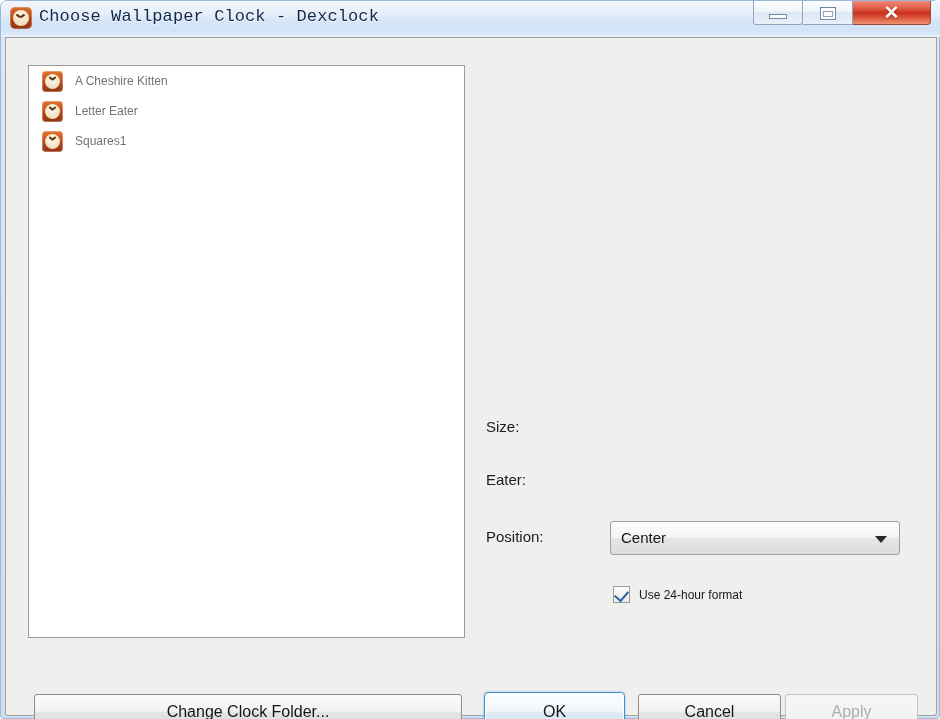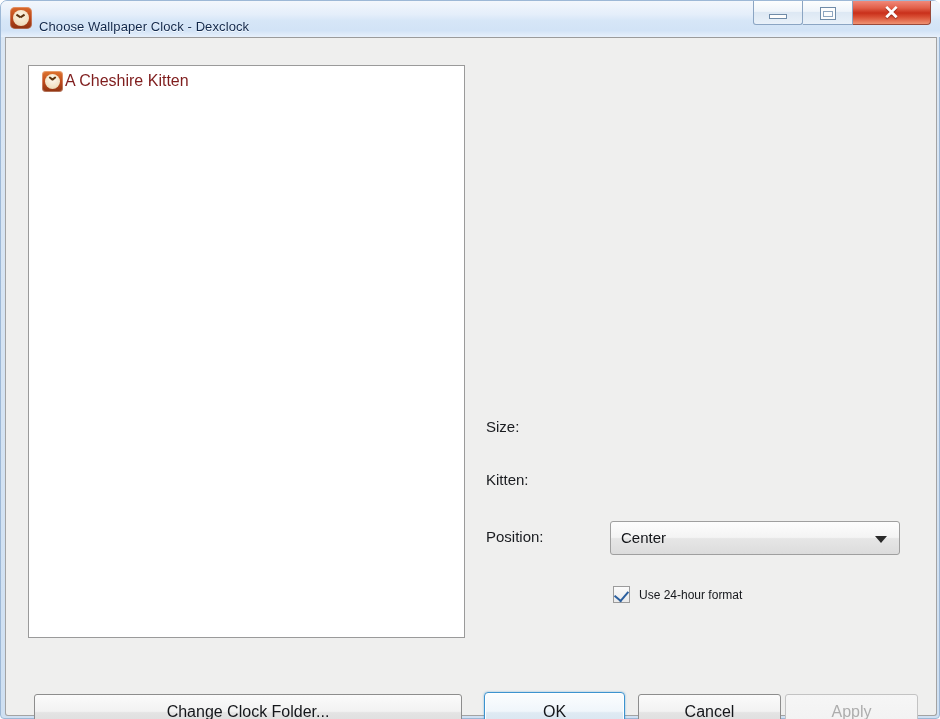--- a/index.html
+++ b/index.html
@@ -62,26 +62,27 @@
     position: absolute;
     top: 8px;
     width: 5px; height: 2px;
     background: #5c3310;
   }
   .title-icon .hand-l { left: 6px; transform: rotate(35deg); }
   .title-icon .hand-r { left: 10px; transform: rotate(-35deg); }
 
   .title-text {
     position: absolute;
-    left: 38px; top: 18px;
-    font-size: 13px;
+    left: 38px; top: 6px;
+    font-size: 17px;
     color: #10274a;
     letter-spacing: 0.1px;
     white-space: nowrap;
     text-shadow: 0 1px 0 rgba(255,255,255,0.8);
+    font-family: Liberation Mono, monospace;
   }
 
   
   .winctl {
     position: absolute;
     top: 0px;
     height: 24px;
     box-sizing: border-box;
     border: 1px solid #8ba5c3;
     border-top: none;
@@ -194,23 +195,23 @@
     position: absolute;
     top: 8px;
     width: 5px; height: 2px;
     background: #61360f;
     border-radius: 1px;
   }
   .clock-icon .hand-l { left: 5.5px; transform: rotate(38deg); transform-origin: right center; }
   .clock-icon .hand-r { left: 10px; transform: rotate(-38deg); transform-origin: left center; }
 
   .list-label {
-    margin-left: 2px;
-    font-size: 16px;
-    color: #7f1d1d;
+    margin-left: 12px;
+    font-size: 12px;
+    color: #737373;
     white-space: nowrap;
   }
 
   
   .field-row {
     position: absolute;
     font-size: 15px;
     color: #1a1c20;
     white-space: nowrap;
     text-align: center;
@@ -344,28 +345,44 @@
       <div class="list-item">
         <div class="clock-icon">
           <div class="face"></div>
           <div class="hand-l"></div>
           <div class="hand-r"></div>
         </div>
         <span class="list-label">A Cheshire Kitten</span>
       </div>
 
 
-
+      <div class="list-item">
+        <div class="clock-icon">
+          <div class="face"></div>
+          <div class="hand-l"></div>
+          <div class="hand-r"></div>
+        </div>
+        <span class="list-label">Letter Eater</span>
+      </div>
+
+      <div class="list-item">
+        <div class="clock-icon">
+          <div class="face"></div>
+          <div class="hand-l"></div>
+          <div class="hand-r"></div>
+        </div>
+        <span class="list-label">Squares1</span>
+      </div>
 
     </div>
 
     <div class="field-row lbl-size">Size:</div>
     <div class="field-row val-size"></div>
 
-    <div class="field-row lbl-author">Kitten:</div>
+    <div class="field-row lbl-author">Eater:</div>
     <div class="field-row val-author"></div>
 
     <div class="field-row lbl-position">Position:</div>
 
     <div class="combo">
       <span class="combo-text">Center</span>
       <span class="combo-arrow"></span>
     </div>
 
     <div class="checkrow">

